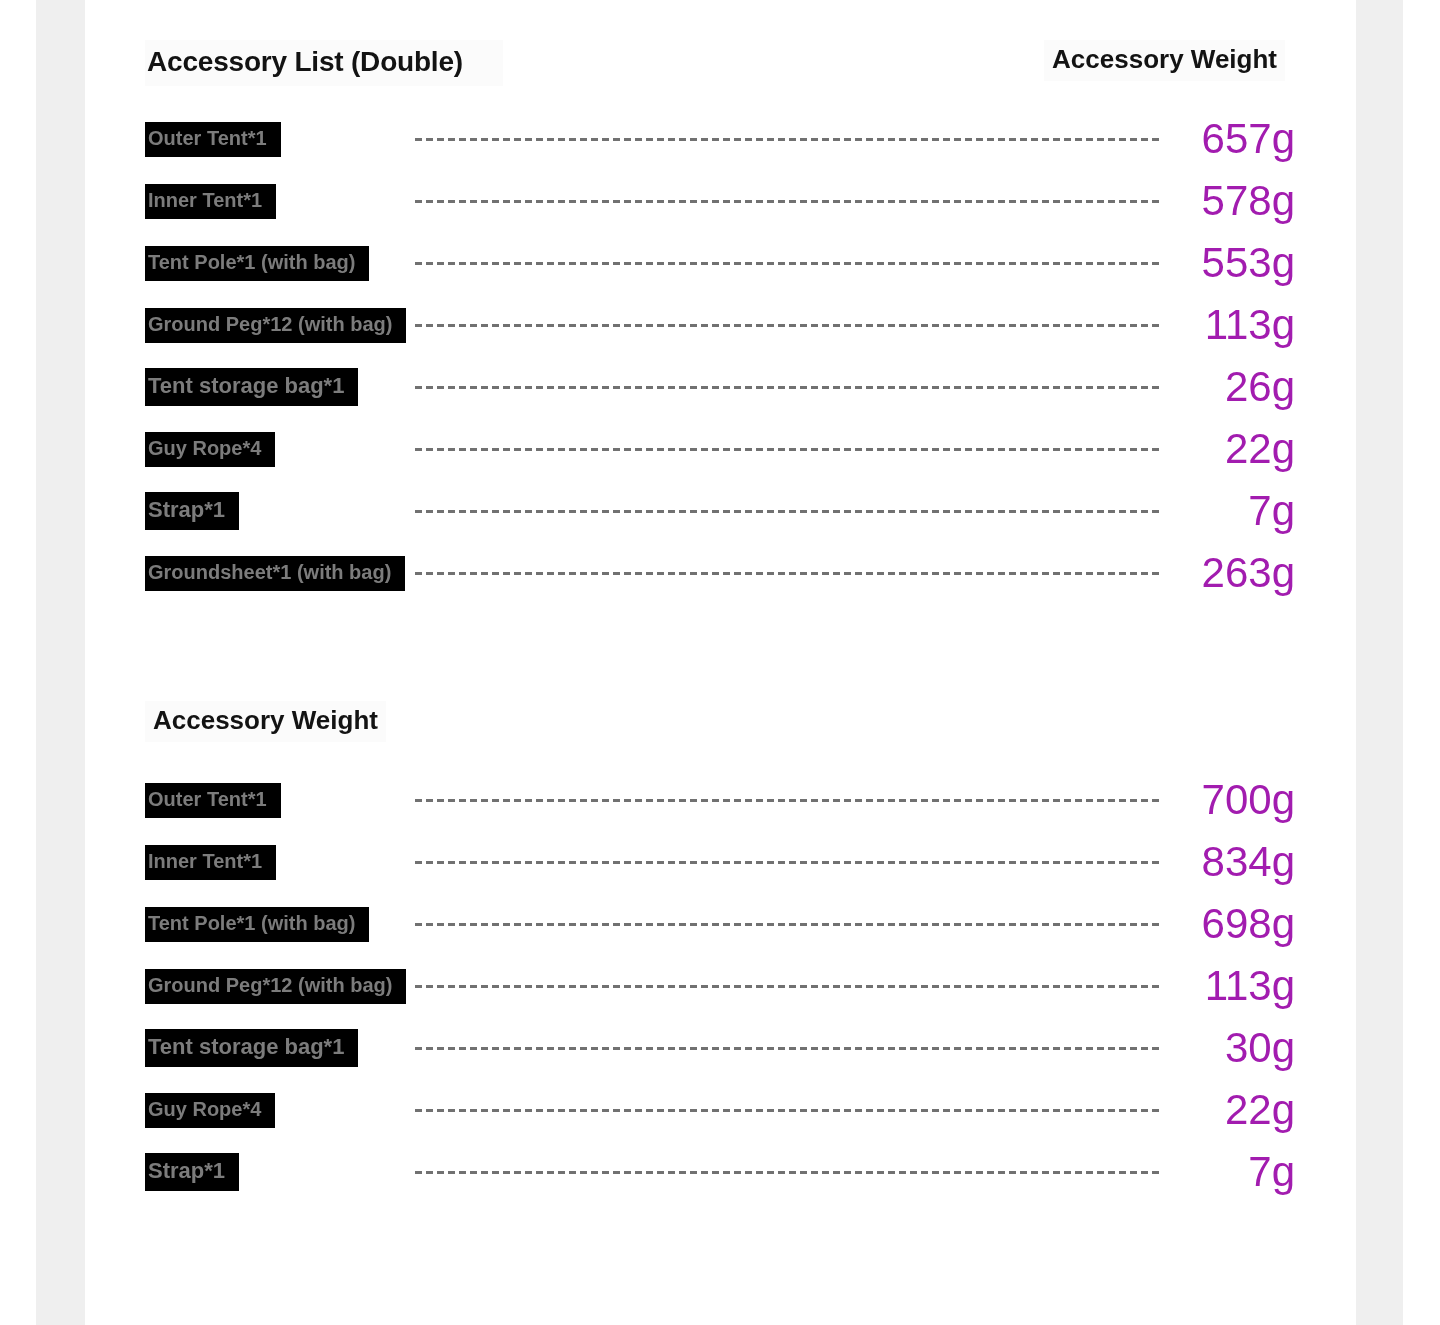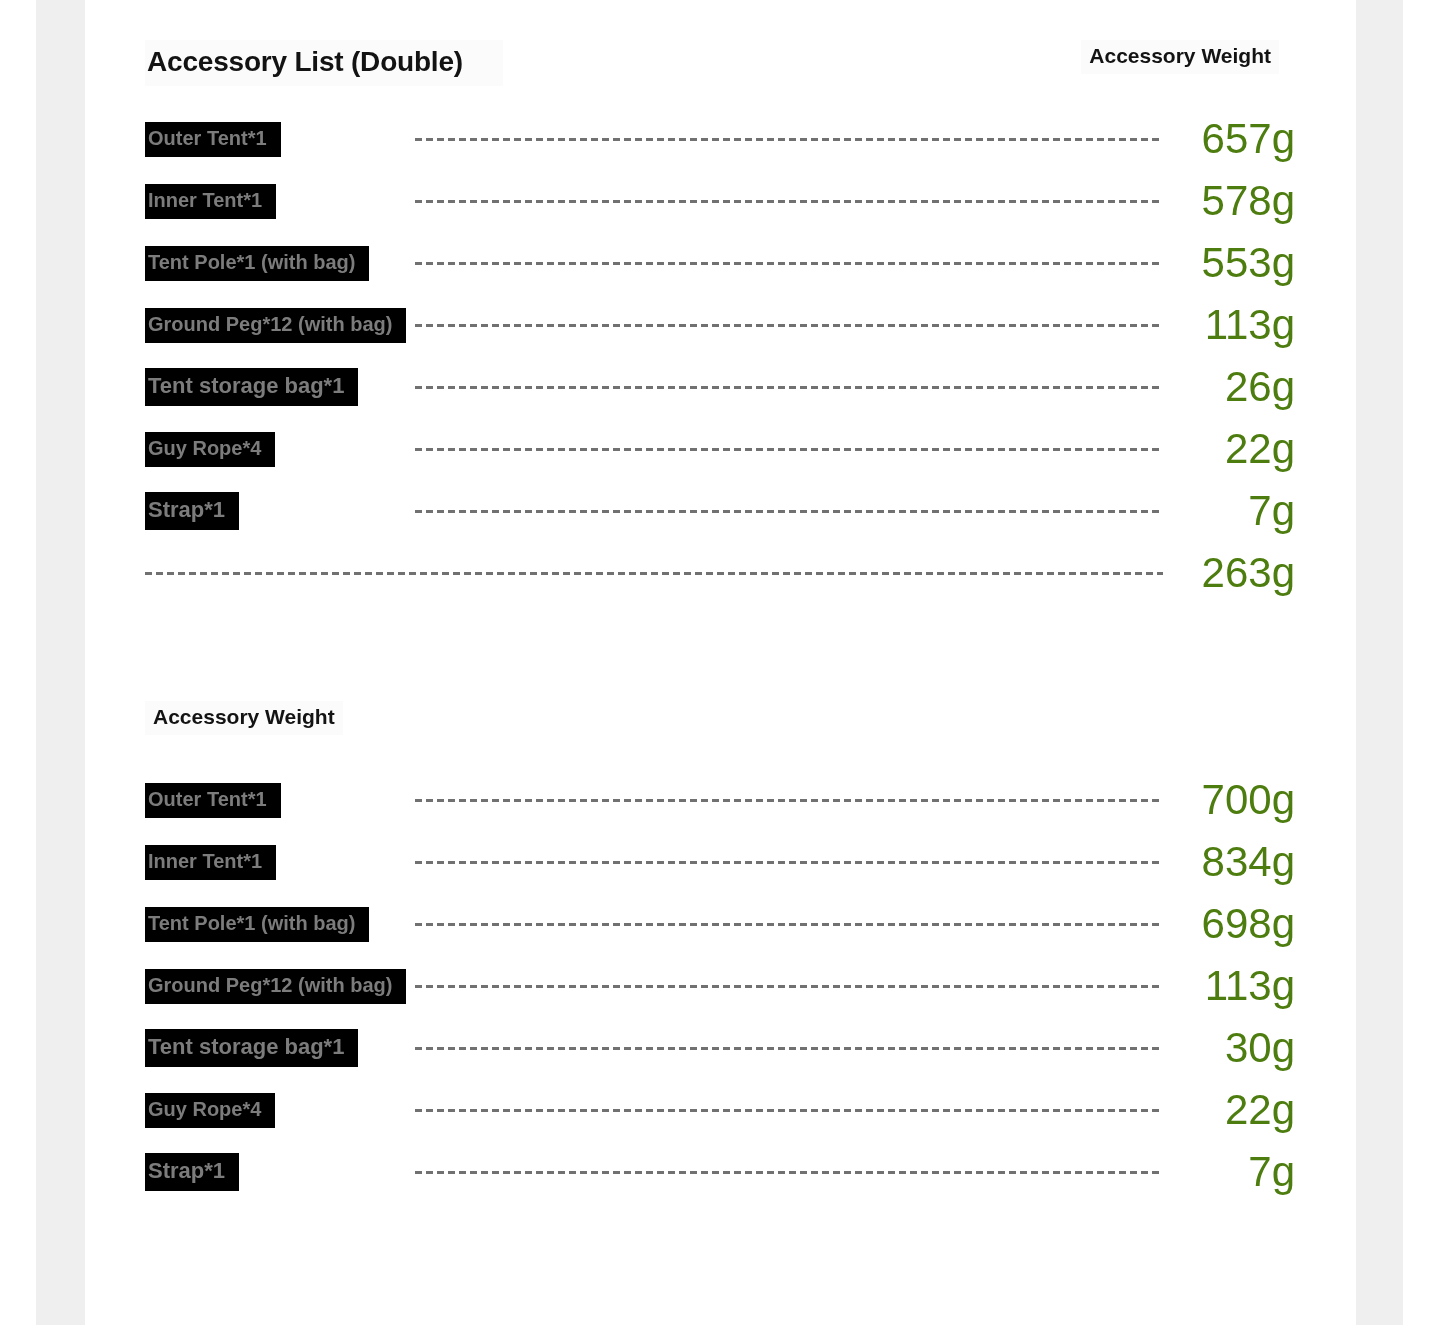--- a/index.html
+++ b/index.html
@@ -44,26 +44,26 @@
   }
   .section-title {
     font-size: 28px;
     font-weight: 700;
     color: #131313;
     letter-spacing: -0.2px;
     background: #fbfbfb;
     padding: 6px 40px 8px 2px;
   }
   .weight-header {
-    font-size: 21px;
+    font-size: 26px;
     font-weight: 700;
     color: #131313;
     background: #fbfbfb;
     padding: 4px 8px 6px 8px;
-    margin-right: 16px;
+    margin-right: 10px;
   }
 
   .rows { margin-top: 20px; }
   .row {
     display: flex;
     align-items: center;
     height: 62px;
   }
   .label-col {
     width: 270px;
@@ -89,21 +89,21 @@
     background: repeating-linear-gradient(to right, #717171 0 7px, transparent 7px 11px);
   }
   .weight-col {
     width: 130px;
     flex: none;
     text-align: right;
   }
   .weight {
     font-size: 42px;
     font-weight: 300;
-    color: #4d7c0f;
+    color: #a21caf;
     line-height: 1;
     white-space: nowrap;
   }
 </style>
 </head>
 <body>
 
 <div class="page">
   <div class="gutter gutter-left"></div>
   <div class="gutter gutter-right"></div>
@@ -145,20 +145,21 @@
           <span class="label-col"><span class="label">Guy Rope*4</span></span>
           <span class="leader"></span>
           <span class="weight-col"><span class="weight">22g</span></span>
         </div>
         <div class="row">
           <span class="label-col"><span class="label">Strap*1</span></span>
           <span class="leader"></span>
           <span class="weight-col"><span class="weight">7g</span></span>
         </div>
         <div class="row">
+          <span class="label-col"><span class="label">Groundsheet*1 (with bag)</span></span>
           <span class="leader"></span>
           <span class="weight-col"><span class="weight">263g</span></span>
         </div>
       </div>
     </div>
 
     <div class="section section-2">
       <div class="title-row">
         <span class="weight-header">Accessory Weight</span>
       </div>

